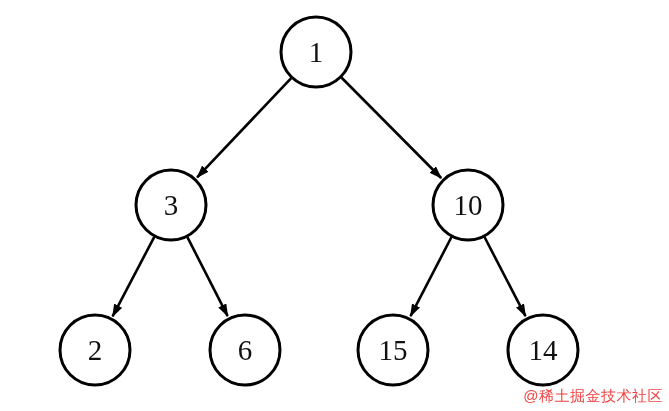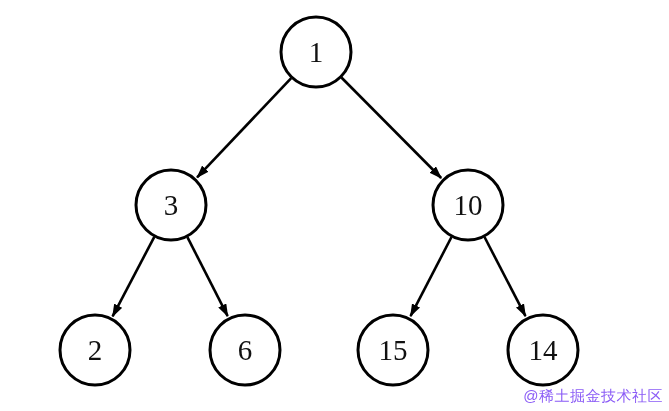--- a/index.html
+++ b/index.html
@@ -82,14 +82,14 @@
           <circle cx="393" cy="350" r="35" fill="#ffffff" stroke="#000000" stroke-width="3"></circle>
           <text x="393" y="360" text-anchor="middle" class="node-label" fill="#111111">15</text>
         </g>
         <g>
           <circle cx="543" cy="350" r="35" fill="#ffffff" stroke="#000000" stroke-width="3"></circle>
           <text x="543" y="360" text-anchor="middle" class="node-label" fill="#111111">14</text>
         </g>
       </g>
   </svg>
 
-  <div class="watermark" style="color: #8b5cf6;">@稀土掘金技术社区</div>
+  <div class="watermark" style="color: #ef4444;">@稀土掘金技术社区</div>
 </div>
 
 </body></html>

